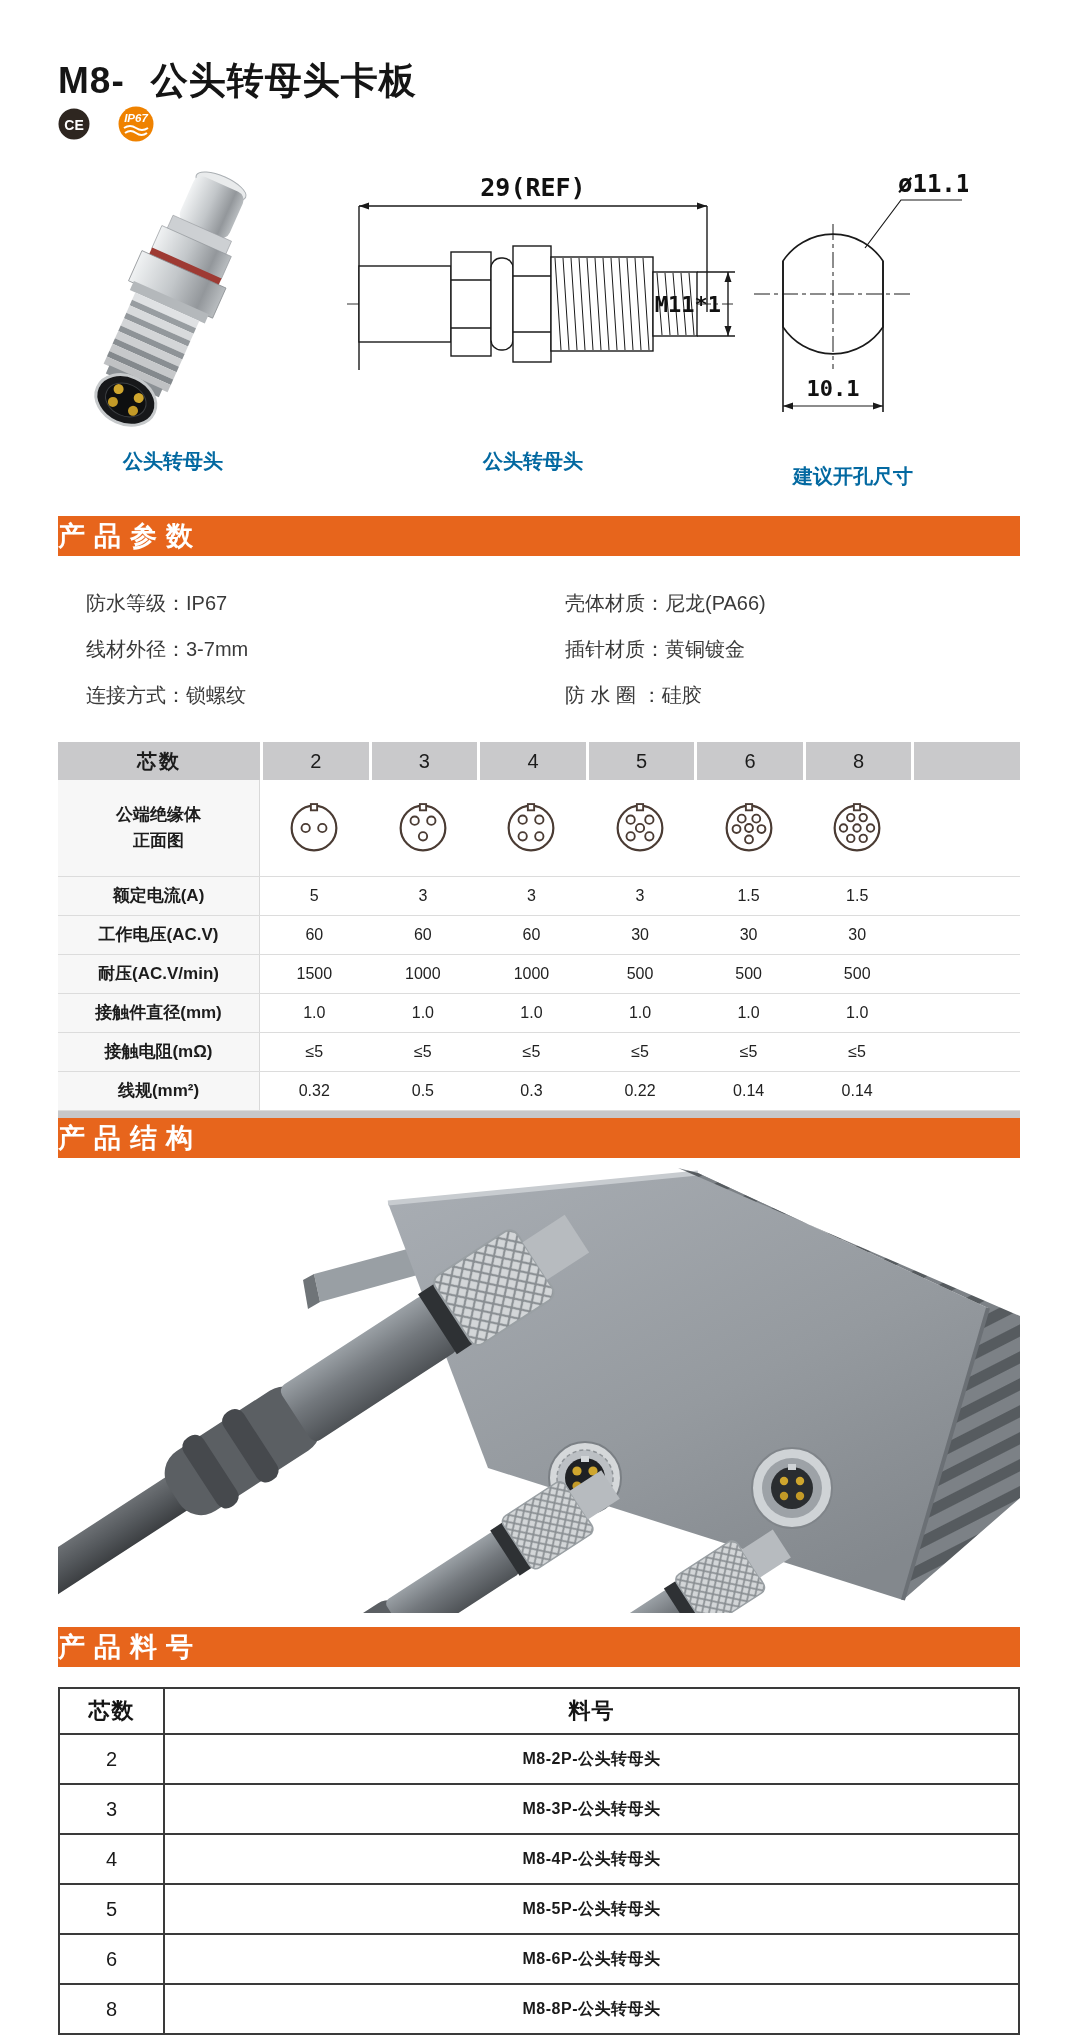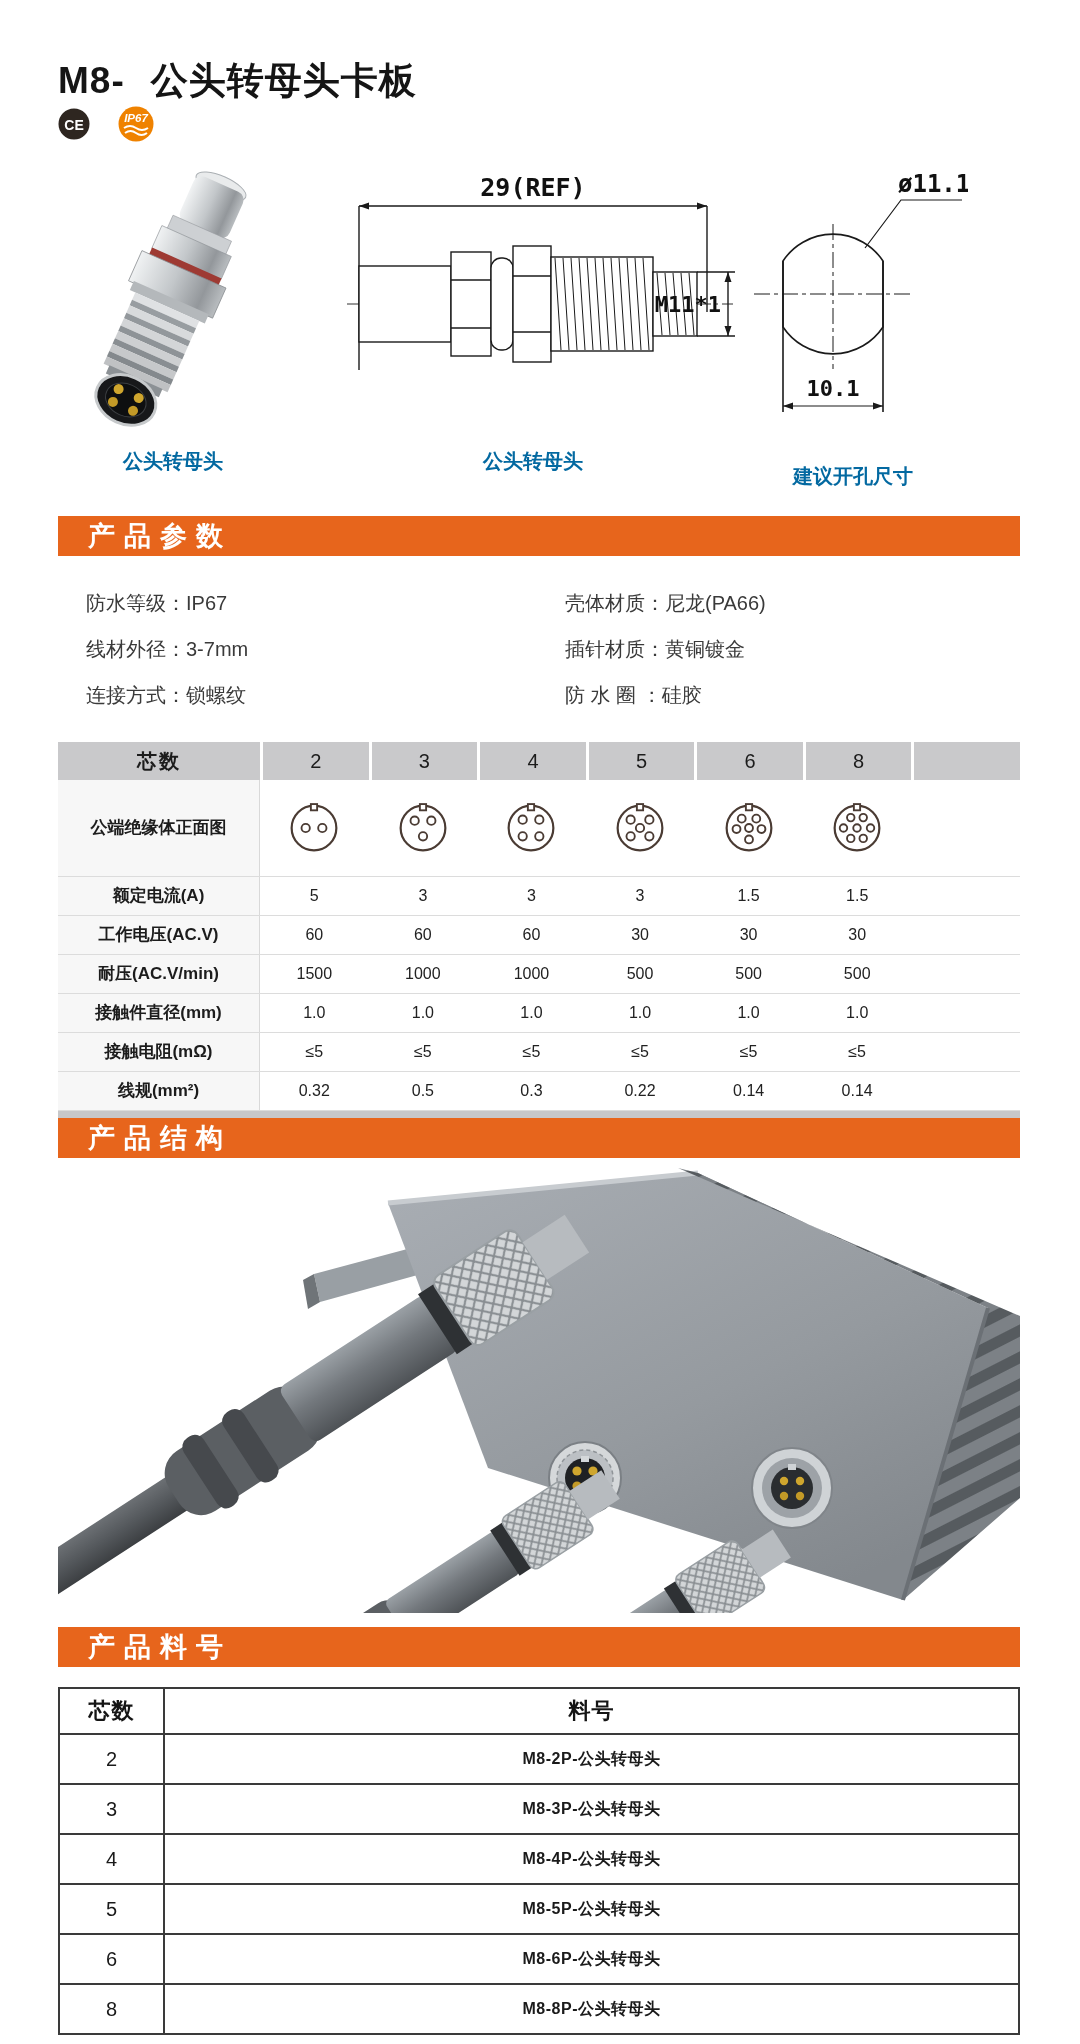--- a/index.html
+++ b/index.html
@@ -21,21 +21,21 @@
   .fig { display:flex; flex-direction:column; align-items:center; }
   .fig-img { height:292px; display:flex; align-items:center; justify-content:center; }
   .fig1 { width:230px; }
   .fig2 { width:400px; margin-left:45px; }
   .fig3 { width:230px; margin-left:5px;gap:15px; }
   .caption { margin-top:12px; font-size:20px; font-weight:bold; color:#0369a1; }
 
   
   .bar {
     height:40px; background:#e7651c; color:#ffffff; line-height:40px;
-    font-size:27px; font-weight:bold; letter-spacing:9px; padding-left:30px;
+    font-size:27px; font-weight:bold; letter-spacing:9px; 
   }
   .bar1 { margin-top:26px; }
   .bar2 { }
   .bar3 { margin-top:10px; }
 
   
   .specs { display:flex; padding:24px 0 16px 0; }
   .spec-col.left  { margin-left:28px; width:440px; }
   .spec-col.right { margin-left:39px; }
   .spec-row { font-size:20px; color:#3a3a3a; line-height:46px; white-space:nowrap; }
@@ -45,21 +45,21 @@
   .t1-head { display:flex; height:38px; gap:3px; }
   .t1-head .hc {
     background:#c9c9cb; display:flex; align-items:center; justify-content:center;
     font-size:20px; color:#1c1c1c;
   }
   .t1-head .corner { width:202px; font-weight:bold; letter-spacing:2px; }
   .t1-head .dc { flex:1; }
   .t1-row { display:flex; border-bottom:1px solid #dcdcdc; height:39px; }
   .t1-row .lbl {
     width:202px; background:#f7f7f7; border-right:1px solid #d9d9d9;
-    display:flex; flex-direction:row; align-items:center; justify-content:center;
+    display:flex; flex-direction:column; align-items:center; justify-content:center;
     font-weight:bold; font-size:17px; color:#1c1c1c; line-height:26px;
   }
   .t1-row .val { flex:1; display:flex; align-items:center; justify-content:center; font-size:16px; color:#222; }
   .t1-row.ins { height:97px; }
   .t1-foot { height:7px; background:#c7c7c9; }
 
   
   .photo { margin-top:10px; }
 
   

